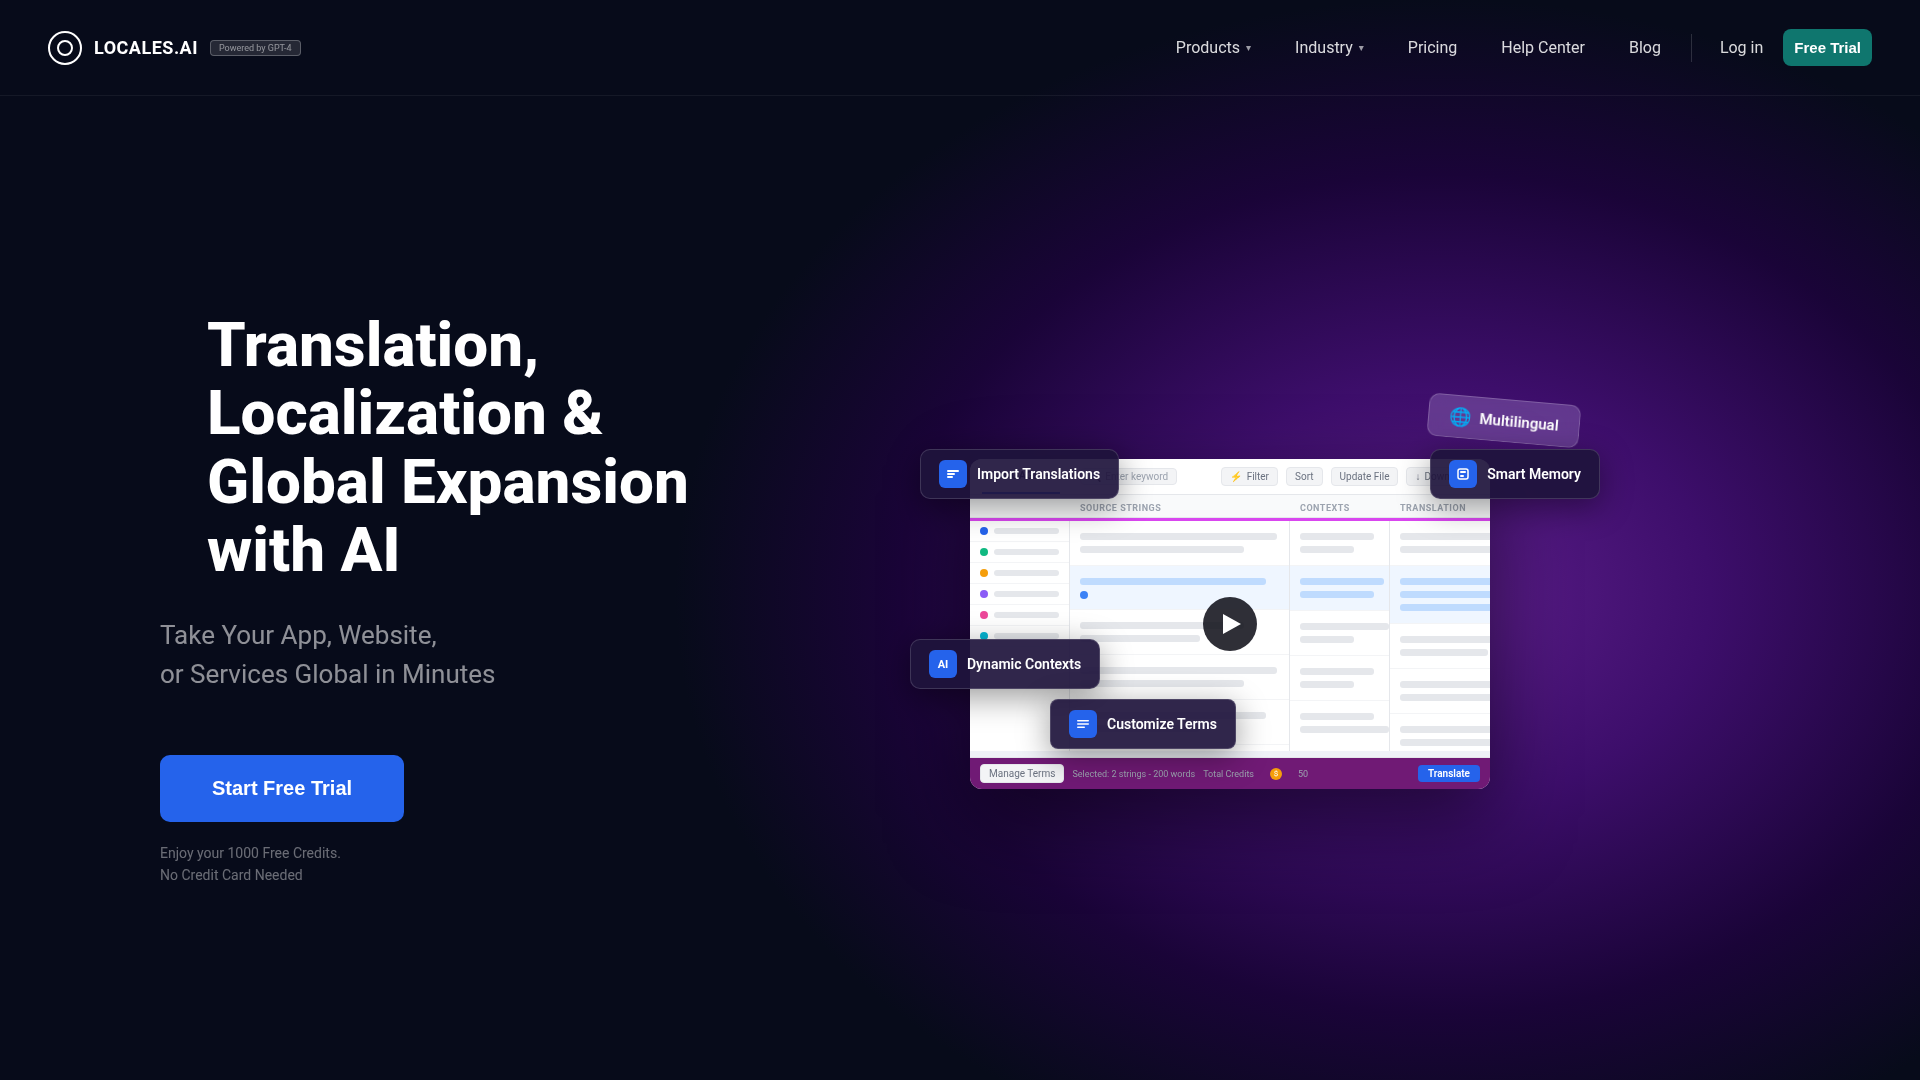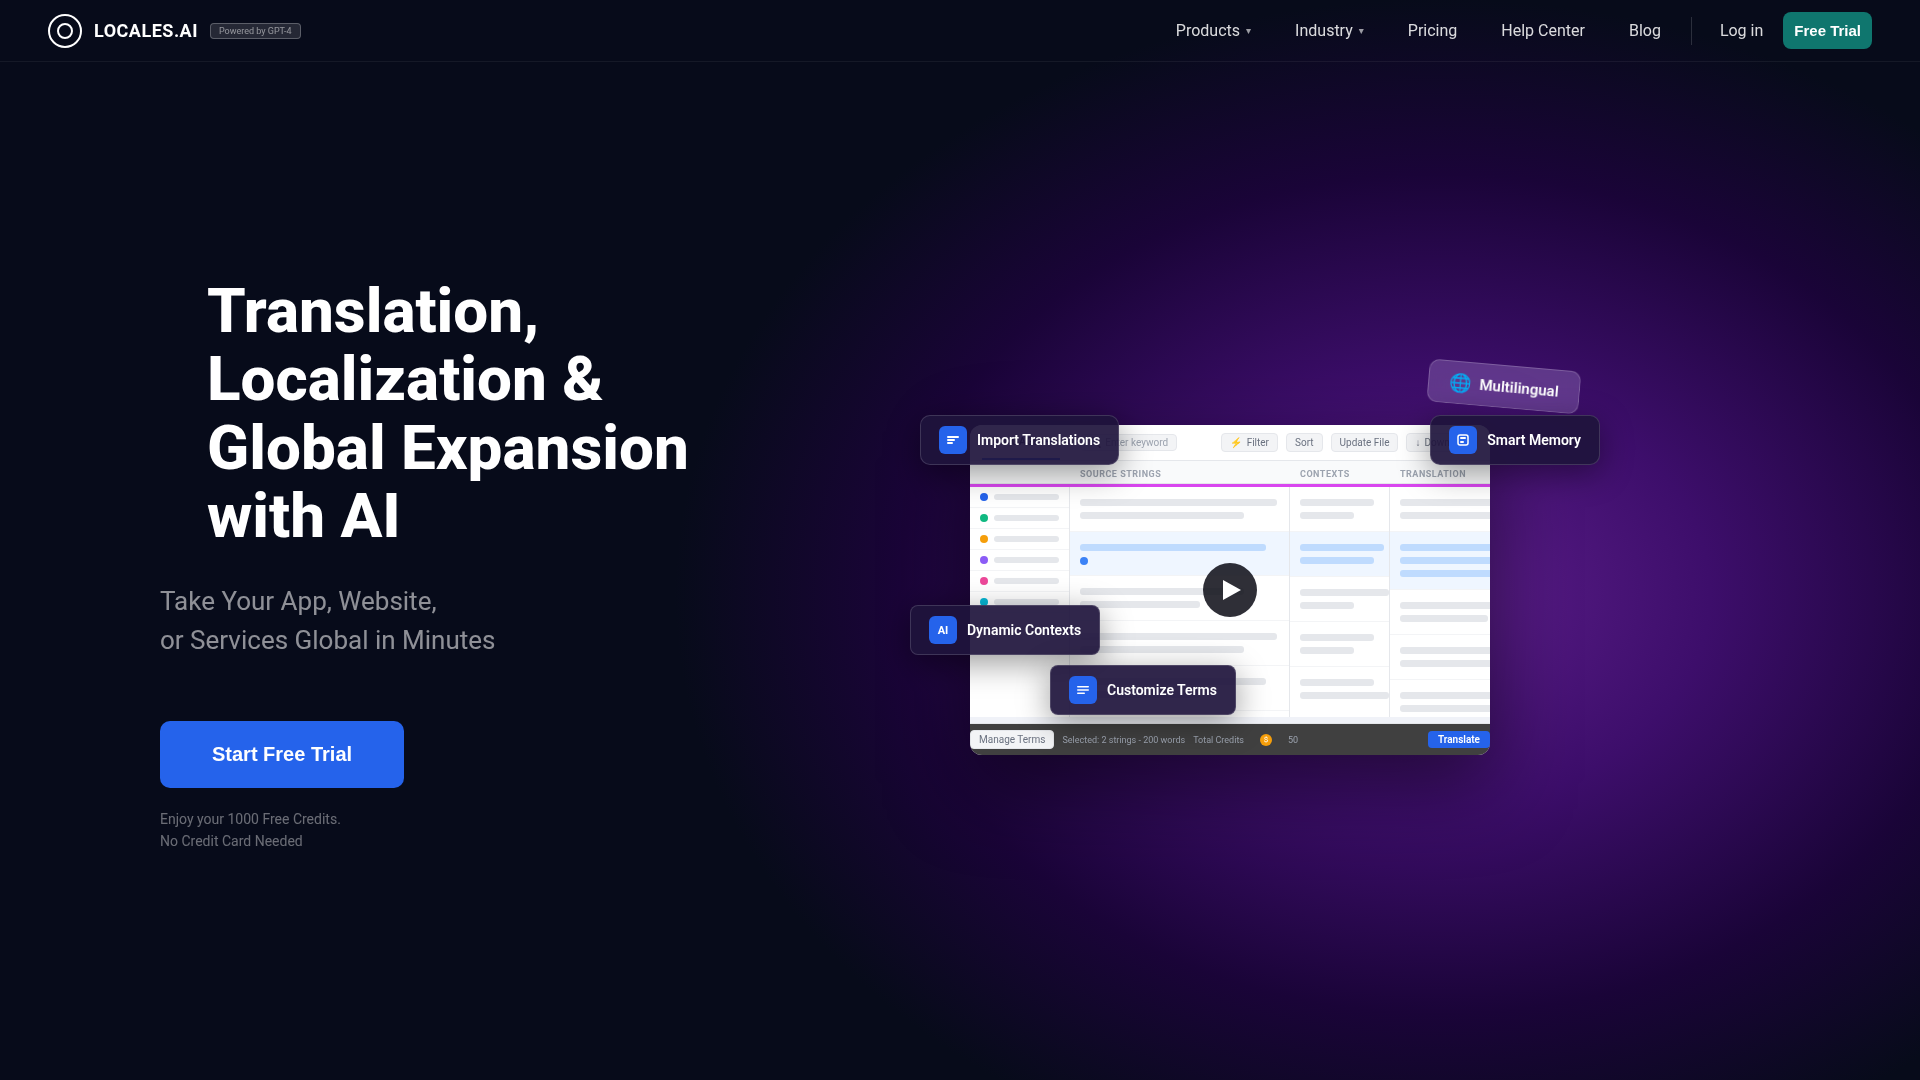--- a/index.html
+++ b/index.html
@@ -22,21 +22,21 @@
     }
 
     
     nav {
       position: relative;
       z-index: 10;
       display: flex;
       align-items: center;
       justify-content: space-between;
       padding: 0 48px;
-      height: 62px;
+      height: 96px;
       border-bottom: 1px solid rgba(255,255,255,0.06);
     }
 
     .nav-logo {
       display: flex;
       align-items: center;
       gap: 12px;
     }
 
     .logo-circle {
@@ -321,21 +321,21 @@
       height: 28px;
       border-radius: 6px;
       background: #2563eb;
       display: flex;
       align-items: center;
       justify-content: center;
       font-size: 14px;
     }
 
     .pill-import { top: 30px; left: -50px; }
-    .pill-dynamic { top: 220px; left: -60px; border-radius: 8px; }
+    .pill-dynamic { top: 220px; left: -60px; }
     .pill-smart { top: 30px; right: -50px; }
     .pill-customize { bottom: 30px; left: 80px; border-radius: 8px; }
 
     
     .multilingual-badge {
       position: absolute;
       top: -20px;
       right: -30px;
       background: rgba(180,150,220,0.3);
       border: 1px solid rgba(255,255,255,0.2);
@@ -377,25 +377,25 @@
       margin-left: 3px;
     }
 
     
     .app-bottom-bar {
       position: absolute;
       bottom: 0;
       left: 0;
       right: 0;
       height: 32px;
-      background: #404040;
+      background: #701a75;
       border-top: 1px solid #e5e7eb;
       display: flex;
       align-items: center;
-      padding: 0 0;
+      padding: 0 10px;
       gap: 8px;
       font-size: 9px;
       color: #9ca3af;
     }
 
     .translate-btn {
       margin-left: auto;
       background: #2563eb;
       color: #fff;
       border-radius: 4px;

